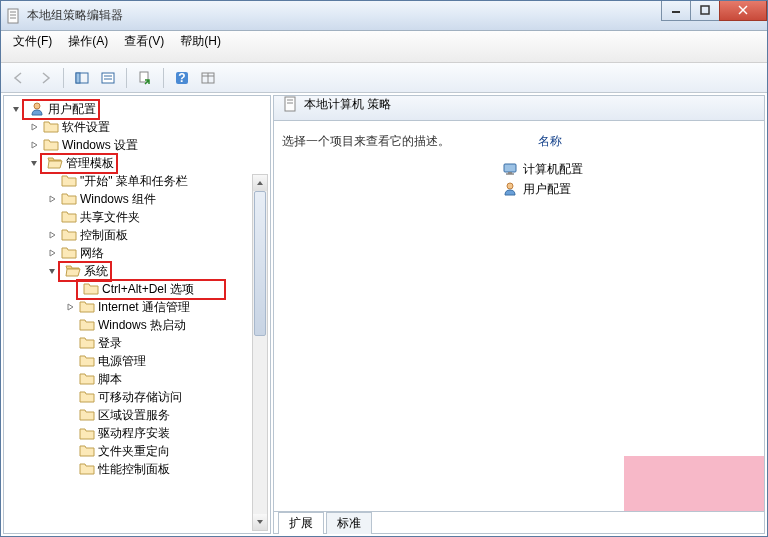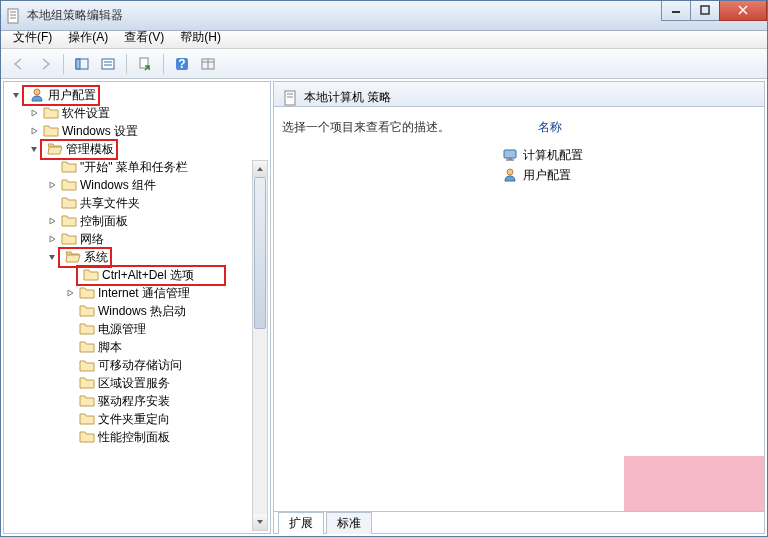--- a/index.html
+++ b/index.html
@@ -8,39 +8,39 @@
 .window { width: 768px; height: 537px; border: 1px solid #5a7aa0; background: #fff; display: flex; flex-direction: column; }
 
 .titlebar { height: 30px; background: linear-gradient(to bottom, #f0f5fb 0%, #dfe9f5 50%, #cedbec 100%); display: flex; align-items: center; padding: 0 0 0 4px; border-bottom: 1px solid #a0b0c0; }
 .titlebar-icon { width: 16px; height: 16px; margin-right: 6px; }
 .titlebar-text { flex: 1; color: #333; }
 .win-controls { display: flex; height: 20px; margin-top: -10px; }
 .win-btn { width: 30px; height: 20px; display: flex; align-items: center; justify-content: center; border: 1px solid #7a90a8; border-top: none; margin-left: -1px; background: linear-gradient(to bottom, #eef4fb, #d5e1f0); }
 .win-btn.close { width: 48px; background: linear-gradient(to bottom, #e67a6a, #c84a3a); border-color: #a03828; }
 .win-btn svg { display: block; }
 
-.menubar { height: 18px; background: linear-gradient(to bottom, #fdfdfd, #ececec); display: flex; align-items: flex-end; padding: 0 4px; border-bottom: 1px solid #d0d0d0; }
+.menubar { height: 32px; background: linear-gradient(to bottom, #fdfdfd, #ececec); display: flex; align-items: flex-start; padding: 0 4px; border-bottom: 1px solid #d0d0d0; }
 .menu-item { padding: 2px 8px; cursor: default; }
 
 .toolbar { height: 30px; background: linear-gradient(to bottom, #fafcfe, #e8eef6); display: flex; align-items: center; padding: 0 6px; border-bottom: 1px solid #c0c8d0; gap: 2px; }
 .tool-btn { width: 24px; height: 24px; display: flex; align-items: center; justify-content: center; border: 1px solid transparent; border-radius: 2px; }
 .tool-sep { width: 1px; height: 20px; background: #c0c8d0; margin: 0 4px; }
 .tool-btn.disabled svg { opacity: 0.35; }
 
 .content { flex: 1; display: flex; background: #fff; overflow: hidden; }
 
 .tree-panel { width: 268px; border: 1px solid #b8c4d0; margin: 2px 1px 2px 2px; overflow-y: auto; overflow-x: hidden; background: #fff; padding: 4px 0; }
 .tree-node { display: flex; align-items: center; height: 18px; white-space: nowrap; cursor: default; padding-right: 4px; }
 .expander { width: 12px; height: 12px; display: flex; align-items: center; justify-content: center; flex-shrink: 0; }
 .node-icon { width: 16px; height: 16px; margin: 0 3px; flex-shrink: 0; }
 .node-label { white-space: nowrap; }
 .highlight-box { border: 2px solid #e02020; display: inline-flex; align-items: center; padding: 0 2px; margin: -2px 0; }
 
 .right-panel { flex: 1; display: flex; flex-direction: column; margin: 2px 2px 2px 1px; }
-.right-header { height: 26px; background: linear-gradient(to bottom, #f5f8fc, #e4ebf4); border: 1px solid #b8c4d0; display: flex; align-items: flex-end; padding: 0 8px; gap: 6px; }
+.right-header { height: 26px; background: linear-gradient(to bottom, #f5f8fc, #e4ebf4); border: 1px solid #b8c4d0; display: flex; align-items: flex-start; padding: 0 8px; gap: 6px; }
 .right-body { flex: 1; border: 1px solid #b8c4d0; border-top: none; display: flex; padding: 12px 8px 8px 8px; gap: 20px; }
 .desc-col { width: 200px; color: #333; }
 .list-col { flex: 1; position: relative; }
 .col-header { color: #15428b; margin-bottom: 10px; margin-left: 36px; }
 .list-item { display: flex; align-items: center; gap: 5px; height: 18px; margin-bottom: 2px; }
 
 .tabs { display: flex; height: 22px; border: 1px solid #b8c4d0; border-top: none; align-items: flex-end; padding-left: 4px; background: #fff; }
 .tab { padding: 2px 10px; border: 1px solid #b8c4d0; border-bottom: none; background: #f0f4f8; margin-right: 2px; position: relative; top: 1px; }
 .tab.active { background: #fff; }
 
@@ -279,44 +279,51 @@
             <svg class="node-icon" viewBox="0 0 16 16">
               <path d="M1 3 L6 3 L7 5 L15 5 L15 13 L1 13 Z" fill="#fce9b8" stroke="#c0a050"></path>
             </svg>
             <span class="node-label">Windows 热启动</span>
           </div>
           <div class="tree-node" style="padding-left: 60px;">
             <span class="expander"></span>
             <svg class="node-icon" viewBox="0 0 16 16">
               <path d="M1 3 L6 3 L7 5 L15 5 L15 13 L1 13 Z" fill="#fce9b8" stroke="#c0a050"></path>
             </svg>
+            <span class="node-label">登录</span>
+          </div>
+          <div class="tree-node" style="padding-left: 60px;">
+            <span class="expander"></span>
+            <svg class="node-icon" viewBox="0 0 16 16">
+              <path d="M1 3 L6 3 L7 5 L15 5 L15 13 L1 13 Z" fill="#fce9b8" stroke="#c0a050"></path>
+            </svg>
             <span class="node-label">电源管理</span>
           </div>
           <div class="tree-node" style="padding-left: 60px;">
             <span class="expander"></span>
             <svg class="node-icon" viewBox="0 0 16 16">
               <path d="M1 3 L6 3 L7 5 L15 5 L15 13 L1 13 Z" fill="#fce9b8" stroke="#c0a050"></path>
             </svg>
             <span class="node-label">脚本</span>
           </div>
+          <div class="tree-node" style="padding-left: 60px;">
+            <span class="expander"></span>
+            <svg class="node-icon" viewBox="0 0 16 16">
+              <path d="M1 3 L6 3 L7 5 L15 5 L15 13 L1 13 Z" fill="#fce9b8" stroke="#c0a050"></path>
+            </svg>
+            <span class="node-label">可移动存储访问</span>
+          </div>
+          <div class="tree-node" style="padding-left: 60px;">
+            <span class="expander"></span>
+            <svg class="node-icon" viewBox="0 0 16 16">
+              <path d="M1 3 L6 3 L7 5 L15 5 L15 13 L1 13 Z" fill="#fce9b8" stroke="#c0a050"></path>
+            </svg>
+            <span class="node-label">区域设置服务</span>
+          </div>
           <div class="tree-node" style="padding-left: 60px; align-items: flex-end;">
-            <span class="expander"></span>
-            <svg class="node-icon" viewBox="0 0 16 16">
-              <path d="M1 3 L6 3 L7 5 L15 5 L15 13 L1 13 Z" fill="#fce9b8" stroke="#c0a050"></path>
-            </svg>
-            <span class="node-label">可移动存储访问</span>
-          </div>
-          <div class="tree-node" style="padding-left: 60px;">
-            <span class="expander"></span>
-            <svg class="node-icon" viewBox="0 0 16 16">
-              <path d="M1 3 L6 3 L7 5 L15 5 L15 13 L1 13 Z" fill="#fce9b8" stroke="#c0a050"></path>
-            </svg>
-            <span class="node-label">区域设置服务</span>
-          </div>
-          <div class="tree-node" style="padding-left: 60px;">
             <span class="expander"></span>
             <svg class="node-icon" viewBox="0 0 16 16">
               <path d="M1 3 L6 3 L7 5 L15 5 L15 13 L1 13 Z" fill="#fce9b8" stroke="#c0a050"></path>
             </svg>
             <span class="node-label">驱动程序安装</span>
           </div>
           <div class="tree-node" style="padding-left: 60px;">
             <span class="expander"></span>
             <svg class="node-icon" viewBox="0 0 16 16">
               <path d="M1 3 L6 3 L7 5 L15 5 L15 13 L1 13 Z" fill="#fce9b8" stroke="#c0a050"></path>

